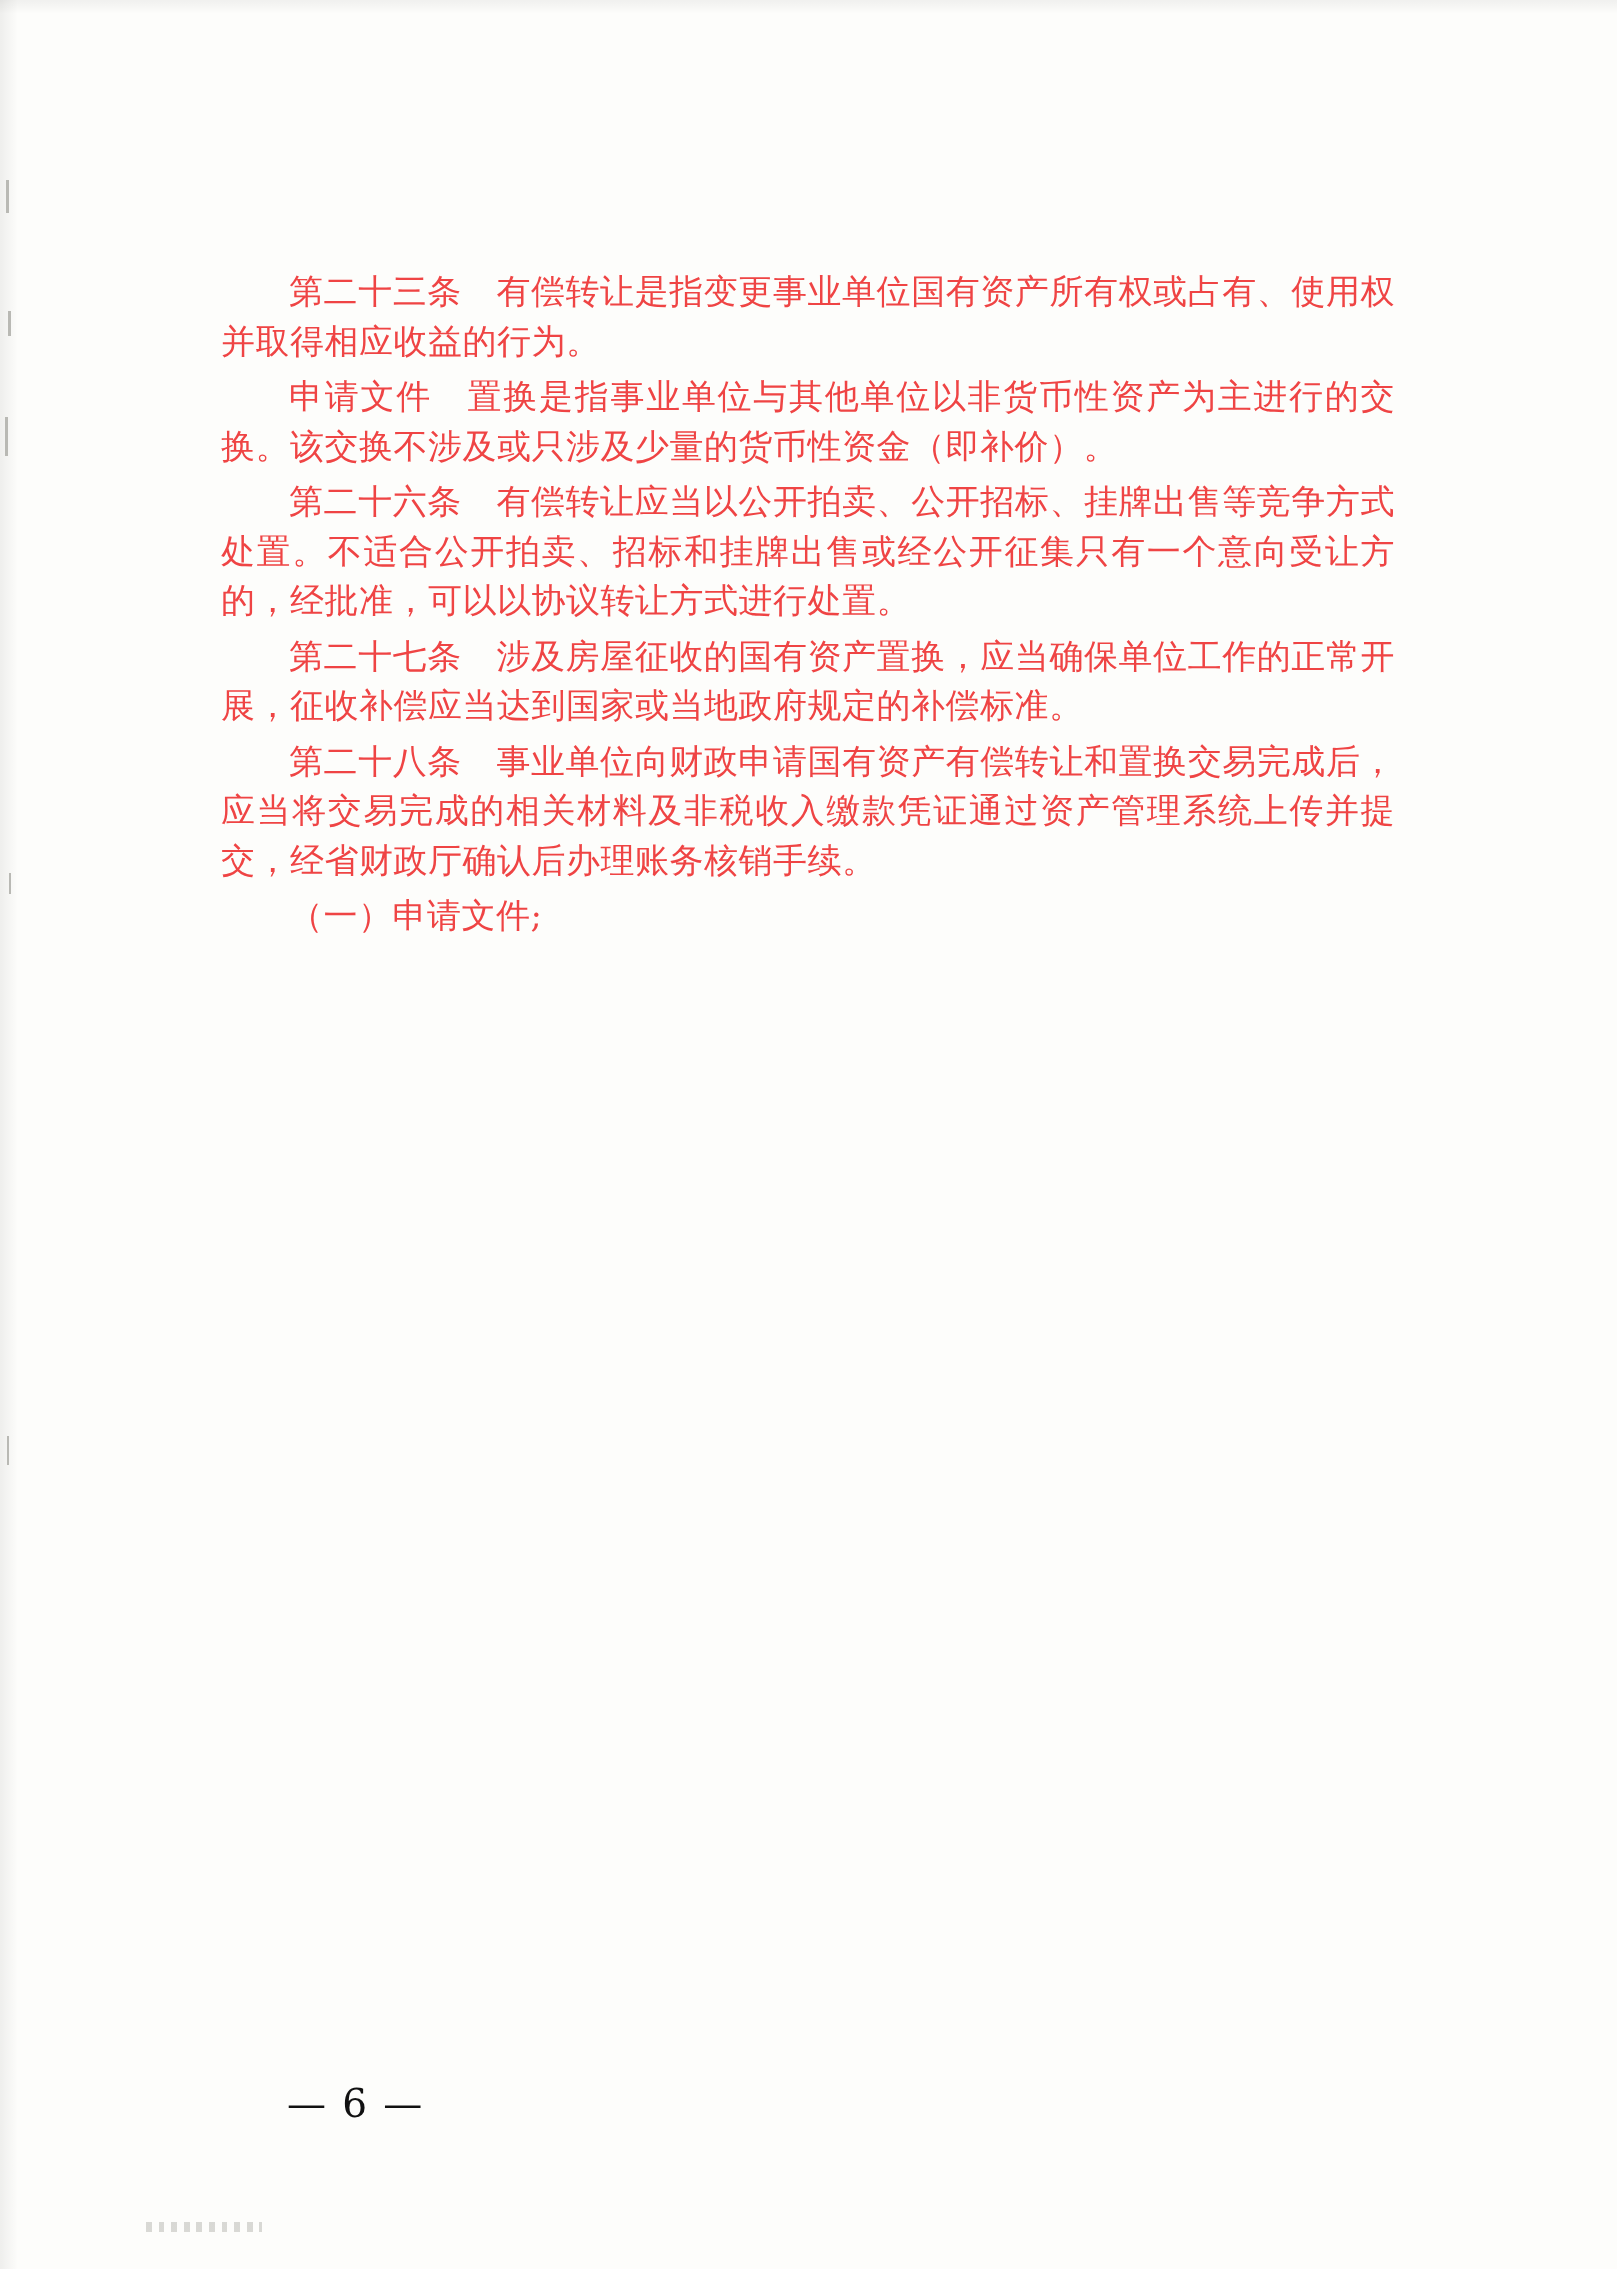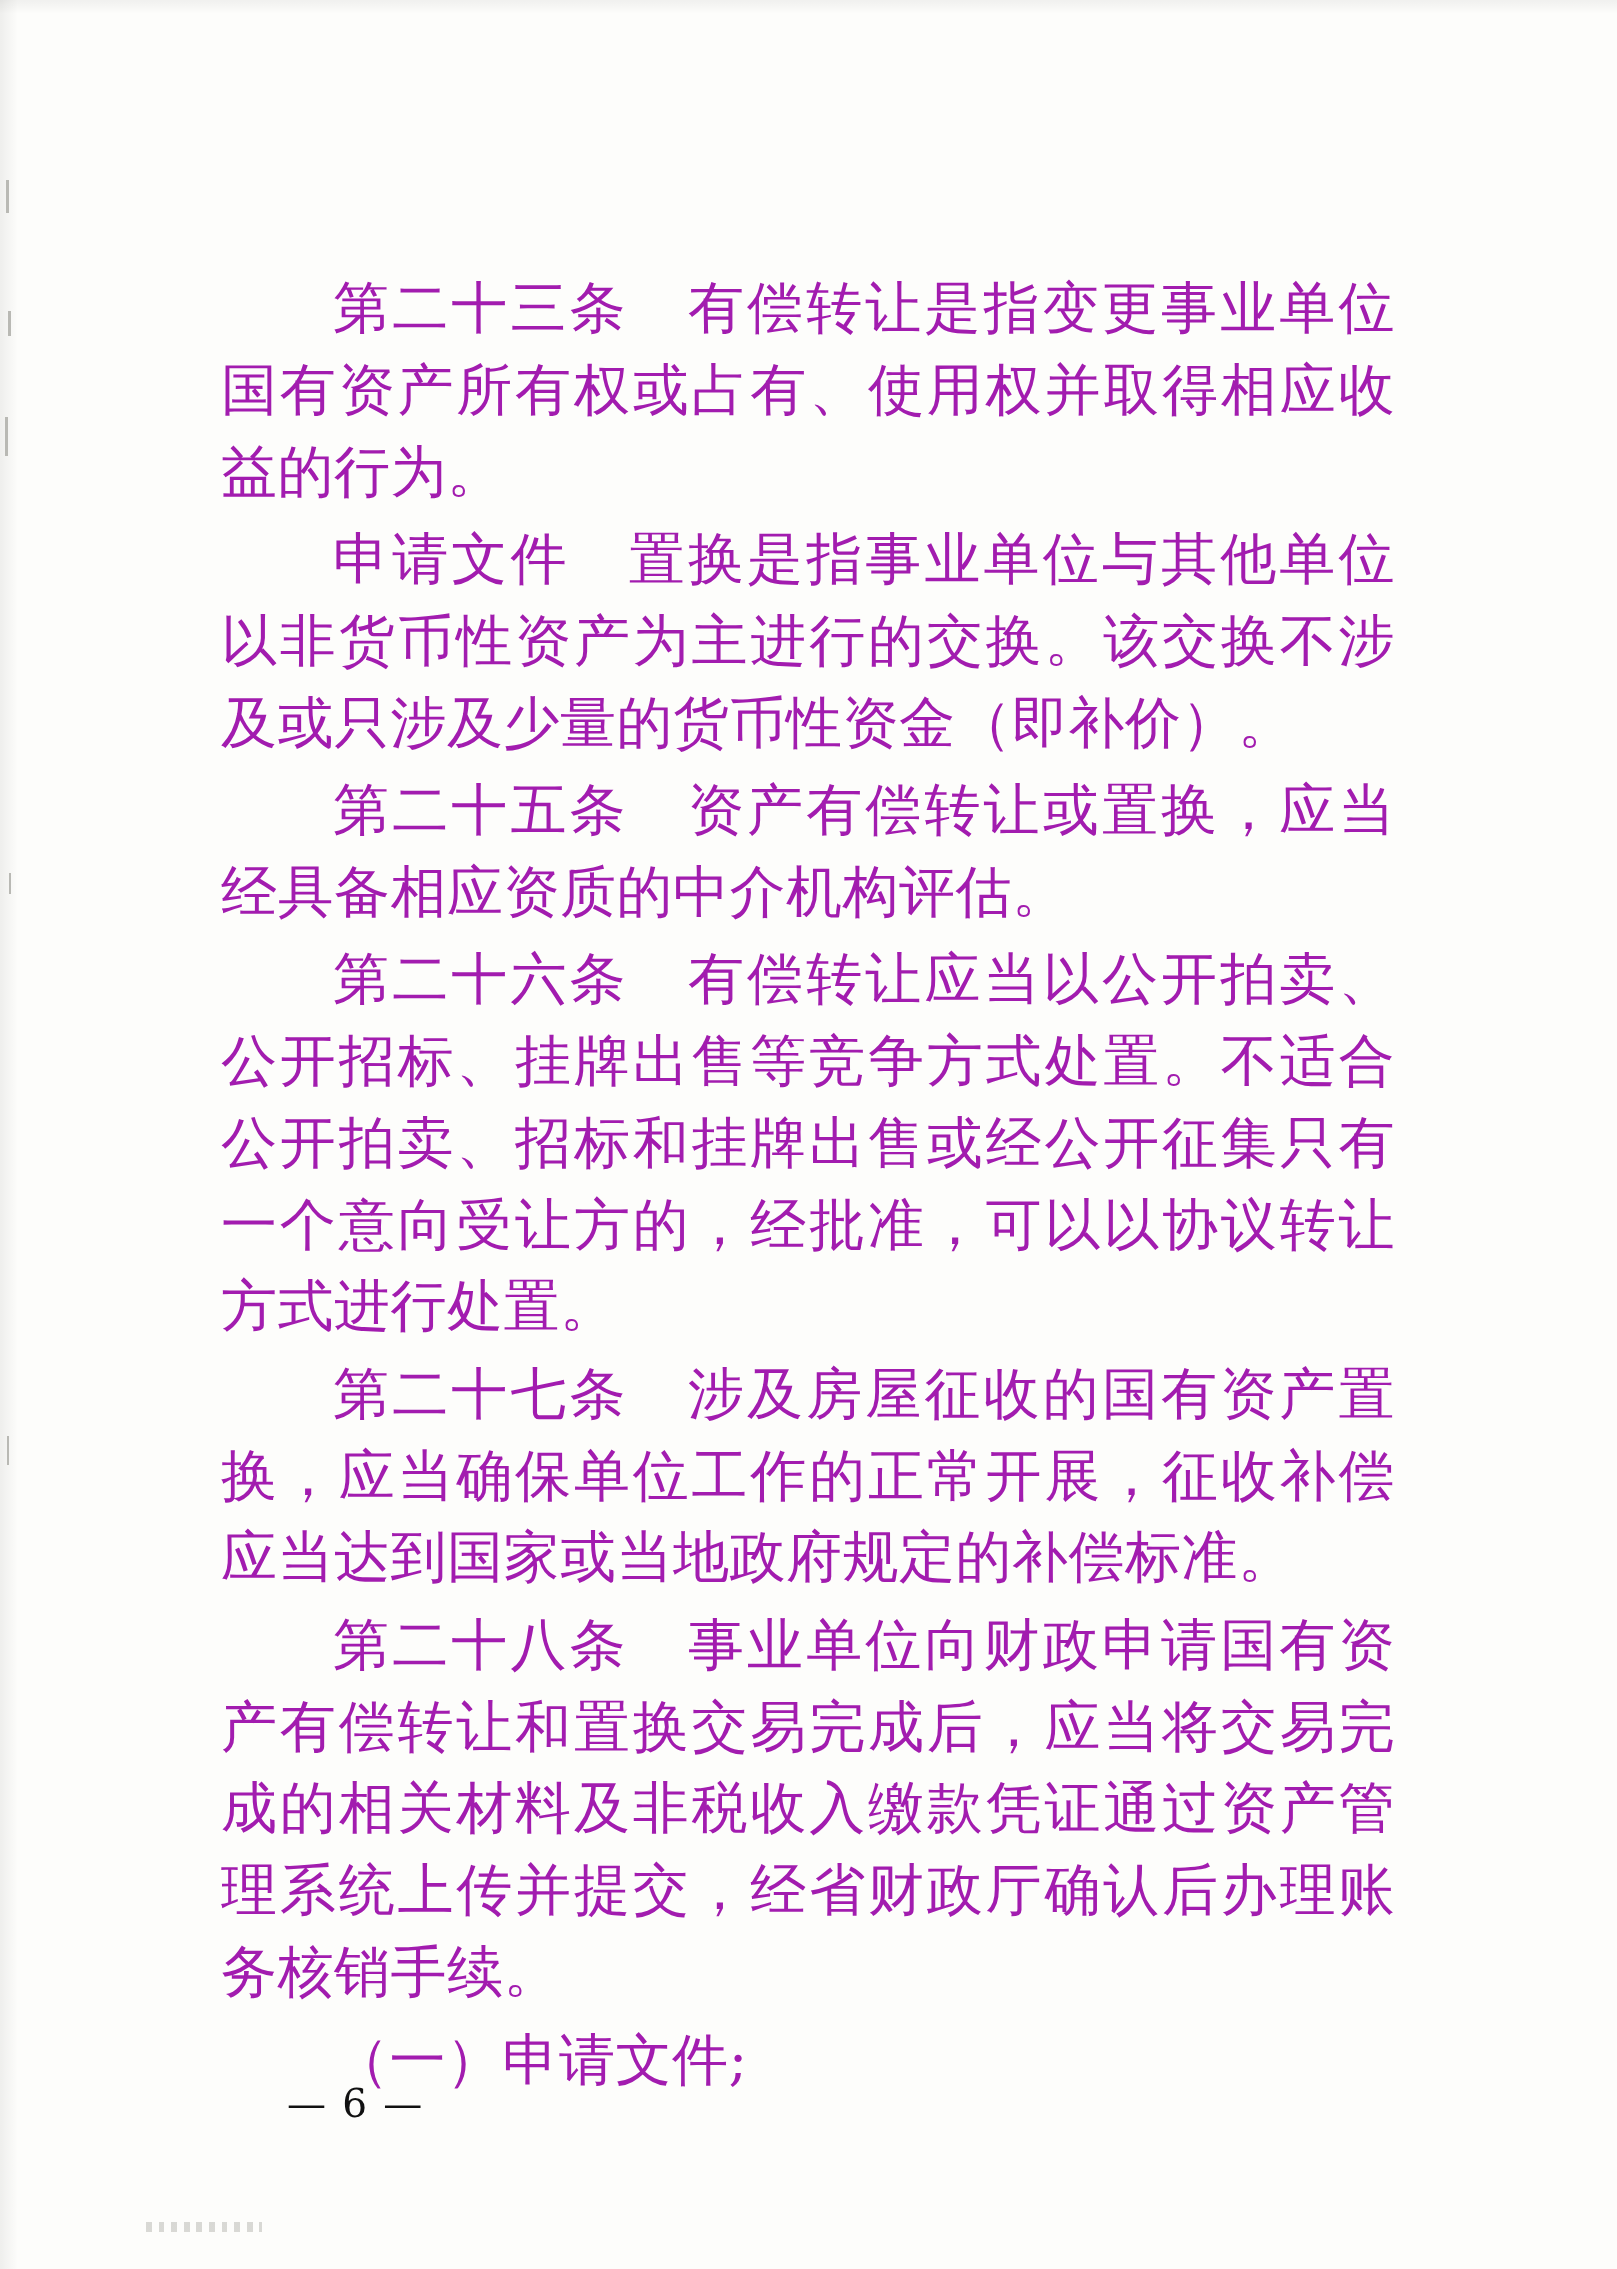--- a/index.html
+++ b/index.html
@@ -40,24 +40,24 @@
     pointer-events: none;
   }
   .content {
     position: absolute;
     left: 221px;
     top: 267px;
     width: 1174px;
   }
   p.para {
     margin: 0 0 5.8px 0;
-    font-size: 56px;
+    font-size: 34px;
     line-height: 1.46;
     letter-spacing: 0.5px;
-    color: #a21caf;
+    color: #ef4444;
     text-align: justify;
     text-justify: inter-ideograph;
     font-weight: 500;
     font-family: "DejaVu Serif", "Liberation Serif", serif;
     text-indent: 2em;
   }
   .page-number {
     position: absolute;
     left: 0;
     right: 0;
@@ -93,21 +93,20 @@
 
   <div class="scan-speck" style="left:5.8px; top:180px; width:2.9px; height:33px;"></div>
   <div class="scan-speck" style="left:7.8px; top:311px; width:2.9px; height:25px;"></div>
   <div class="scan-speck" style="left:4.9px; top:417px; width:2.9px; height:39px;"></div>
   <div class="scan-speck" style="left:8.7px; top:873px; width:1.9px; height:21.3px;"></div>
   <div class="scan-speck" style="left:6.8px; top:1436px; width:1.9px; height:29px;"></div>
 
   <div class="content">
     <p class="para">第二十三条　有偿转让是指变更事业单位国有资产所有权或占有、使用权并取得相应收益的行为。</p>
     <p class="para">申请文件　置换是指事业单位与其他单位以非货币性资产为主进行的交换。该交换不涉及或只涉及少量的货币性资金（即补价）。</p>
-    <p class="para">第二十五条　资产有偿转让或置换，应当经具备相应资质的中介机构评估。</p>
     <p class="para">第二十六条　有偿转让应当以公开拍卖、公开招标、挂牌出售等竞争方式处置。不适合公开拍卖、招标和挂牌出售或经公开征集只有一个意向受让方的，经批准，可以以协议转让方式进行处置。</p>
     <p class="para">第二十七条　涉及房屋征收的国有资产置换，应当确保单位工作的正常开展，征收补偿应当达到国家或当地政府规定的补偿标准。</p>
     <p class="para">第二十八条　事业单位向财政申请国有资产有偿转让和置换交易完成后，应当将交易完成的相关材料及非税收入缴款凭证通过资产管理系统上传并提交，经省财政厅确认后办理账务核销手续。</p>
     <p class="para">（一）申请文件;</p>
   </div>
 
   <div class="page-number">
     <span>— 6 —</span>
   </div>
 

